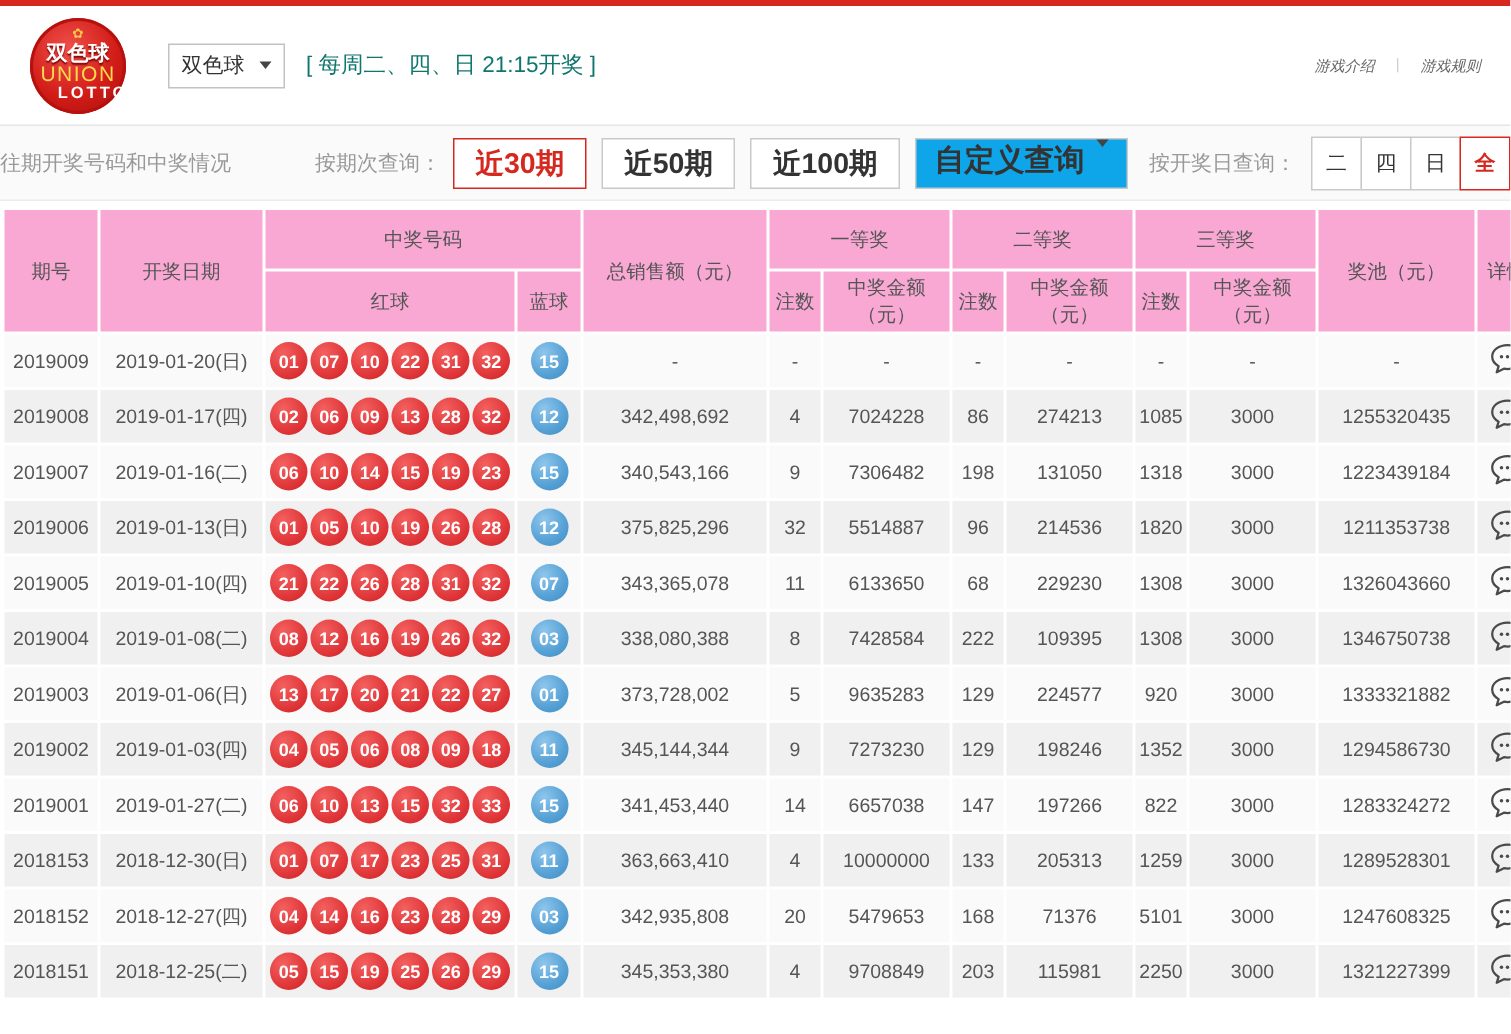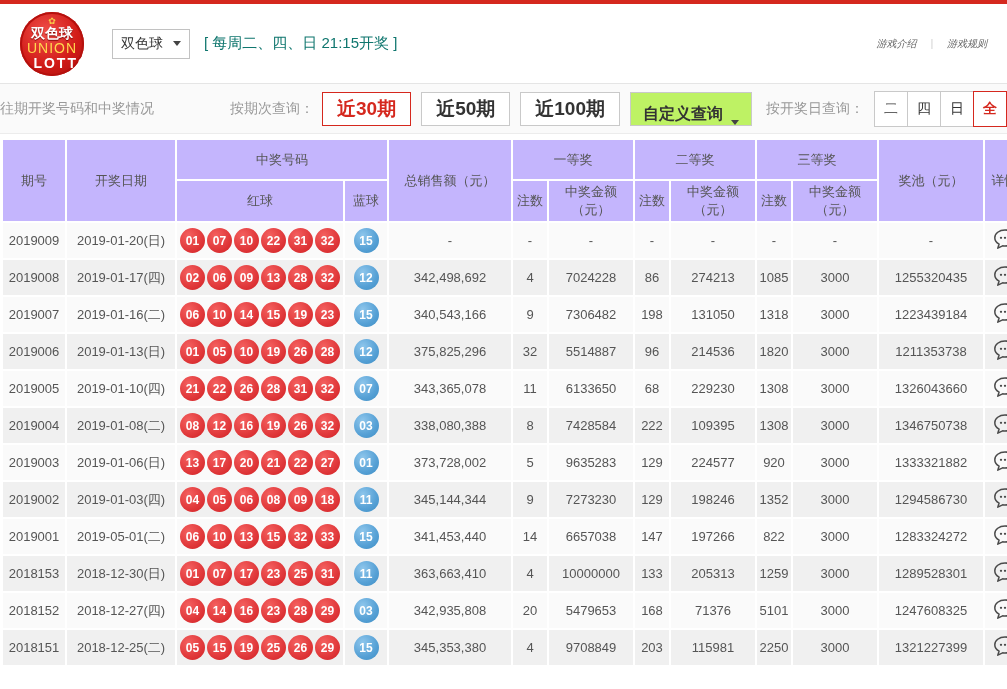--- a/index.html
+++ b/index.html
@@ -15,51 +15,51 @@
   
   .site-header{height:80px;display:flex;align-items:center;padding:0 20px;background:#fff;
     border-bottom:1px solid #e5e5e5;}
   .logo{width:64px;height:64px;border-radius:50%;flex:0 0 auto;
     background:radial-gradient(circle at 40% 32%,#f0504a 0%,#d21c18 55%,#a90f0c 100%);
     box-shadow:inset 0 0 0 2px #b5110e;
     display:flex;flex-direction:column;align-items:center;justify-content:center;line-height:1.05;}
   .logo .flower{color:#f7c948;font-size:9px;}
   .logo .l1{color:#fff;font-weight:bold;font-size:14px;text-shadow:0 1px 1px #7a0503;}
   .logo .l2{color:#ffd84d;font-weight:normal;font-size:14px;letter-spacing:1px;}
-  .logo .l3{color:#fff;font-weight:bold;font-size:14px;letter-spacing:2px;padding-left:20px;}
+  .logo .l3{color:#fff;font-weight:bold;font-size:11px;letter-spacing:2px;padding-left:20px;}
   .lottery-select{margin-left:28px;width:78px;height:30px;border:1px solid #c2c2c2;background:#fff;
     display:flex;align-items:center;justify-content:space-between;padding:0 8px;font-size:14px;color:#333;
     cursor:pointer;}
   .caret{width:0;height:0;border-left:4px solid transparent;border-right:4px solid transparent;
     border-top:5px solid #444;display:inline-block;}
   .schedule{margin-left:14px;font-size:15px;color:#0f766e;}
   .header-links{margin-left:auto;display:flex;align-items:center;font-size:10px;color:#666;font-style:italic;}
   .header-links a{color:#666;text-decoration:none;cursor:pointer;}
   .header-links .sep{margin:0 14px;color:#ccc;}
   
   .filter-bar{height:50px;background:#fafafa;border-bottom:1px solid #ececec;
     display:flex;align-items:center;padding:0 0;}
   .filter-title{font-size:14px;color:#999;}
   .filter-right{margin-left:auto;display:flex;align-items:center;}
   .flabel{font-size:14px;color:#999;margin-right:8px;}
   .pbtn{height:34px;min-width:72px;padding:0 14px;margin-right:10px;background:#fff;
     border:1px solid #c9c9c9;font-size:19px;font-weight:bold;color:#333;cursor:pointer;
     display:inline-flex;align-items:center;justify-content:center;}
   .pbtn.active{border-color:var(--accent);color:var(--accent);}
-  .custom-btn{height:34px;padding:0 12px;margin-right:14px;background:#bef264;border:1px solid #c9c9c9;
-    font-size:16px;font-weight:bold;color:#333;cursor:pointer;display:inline-flex;align-items:flex-end;gap:8px;}
+  .custom-btn{height:34px;padding:0 12px;margin-right:14px;background:#0ea5e9;border:1px solid #c9c9c9;
+    font-size:20px;font-weight:bold;color:#333;cursor:pointer;display:inline-flex;align-items:flex-start;gap:8px;}
   .day-group{display:inline-flex;margin-left:2px;}
   .dbtn{width:34px;height:36px;background:#fff;border:1px solid #c9c9c9;margin-left:-1px;
     font-size:14px;color:#333;cursor:pointer;display:inline-flex;align-items:center;justify-content:center;}
   .dbtn:first-child{margin-left:0;}
   .dbtn.active{border-color:var(--accent);color:var(--accent);font-weight:bold;position:relative;z-index:2;}
   
   .results{width:1005px;margin:4px 1px 0;border-collapse:separate;border-spacing:2px;background:#fff;
     table-layout:fixed;}
-  .results thead th{background:#c4b5fd;color:#555;font-weight:normal;font-size:13px;height:39px;
+  .results thead th{background:#f9a8d4;color:#555;font-weight:normal;font-size:13px;height:39px;
     padding:2px;}
   .results tbody td{font-size:13px;color:#555;text-align:center;height:35px;padding:0 2px;
     white-space:nowrap;overflow:hidden;}
   .results tbody tr:nth-child(odd) td{background:#fafafa;}
   .results tbody tr:nth-child(even) td{background:#f0f0f0;}
   .balls{display:inline-flex;align-items:center;gap:2px;}
   .ball{width:25px;height:25px;border-radius:50%;display:inline-flex;align-items:center;justify-content:center;
     color:#fff;font-size:12px;font-weight:bold;}
   .ball.red{background:radial-gradient(circle at 35% 30%,#f4605f 0%,var(--red-ball) 55%,#d01f23 100%);}
   .ball.blue{background:radial-gradient(circle at 35% 30%,#8ec6ec 0%,var(--blue-ball) 60%,#3f8ec4 100%);}
@@ -401,21 +401,21 @@
           <circle cx="8" cy="9.8" r="1.15" fill="#4a4a4a"></circle>
           <circle cx="12" cy="9.8" r="1.15" fill="#4a4a4a"></circle>
           <circle cx="16" cy="9.8" r="1.15" fill="#4a4a4a"></circle>
         </svg>
       </span>
     </td>
   </tr>
 
   <tr>
     <td>2019001</td>
-    <td>2019-05-01(二)</td>
+    <td>2019-01-27(二)</td>
     <td><span class="balls">
             <span class="ball red">06</span>
             <span class="ball red">10</span>
             <span class="ball red">13</span>
             <span class="ball red">15</span>
             <span class="ball red">32</span>
             <span class="ball red">33</span>
           </span></td>
     <td><span class="ball blue">15</span></td>
     <td>341,453,440</td>

